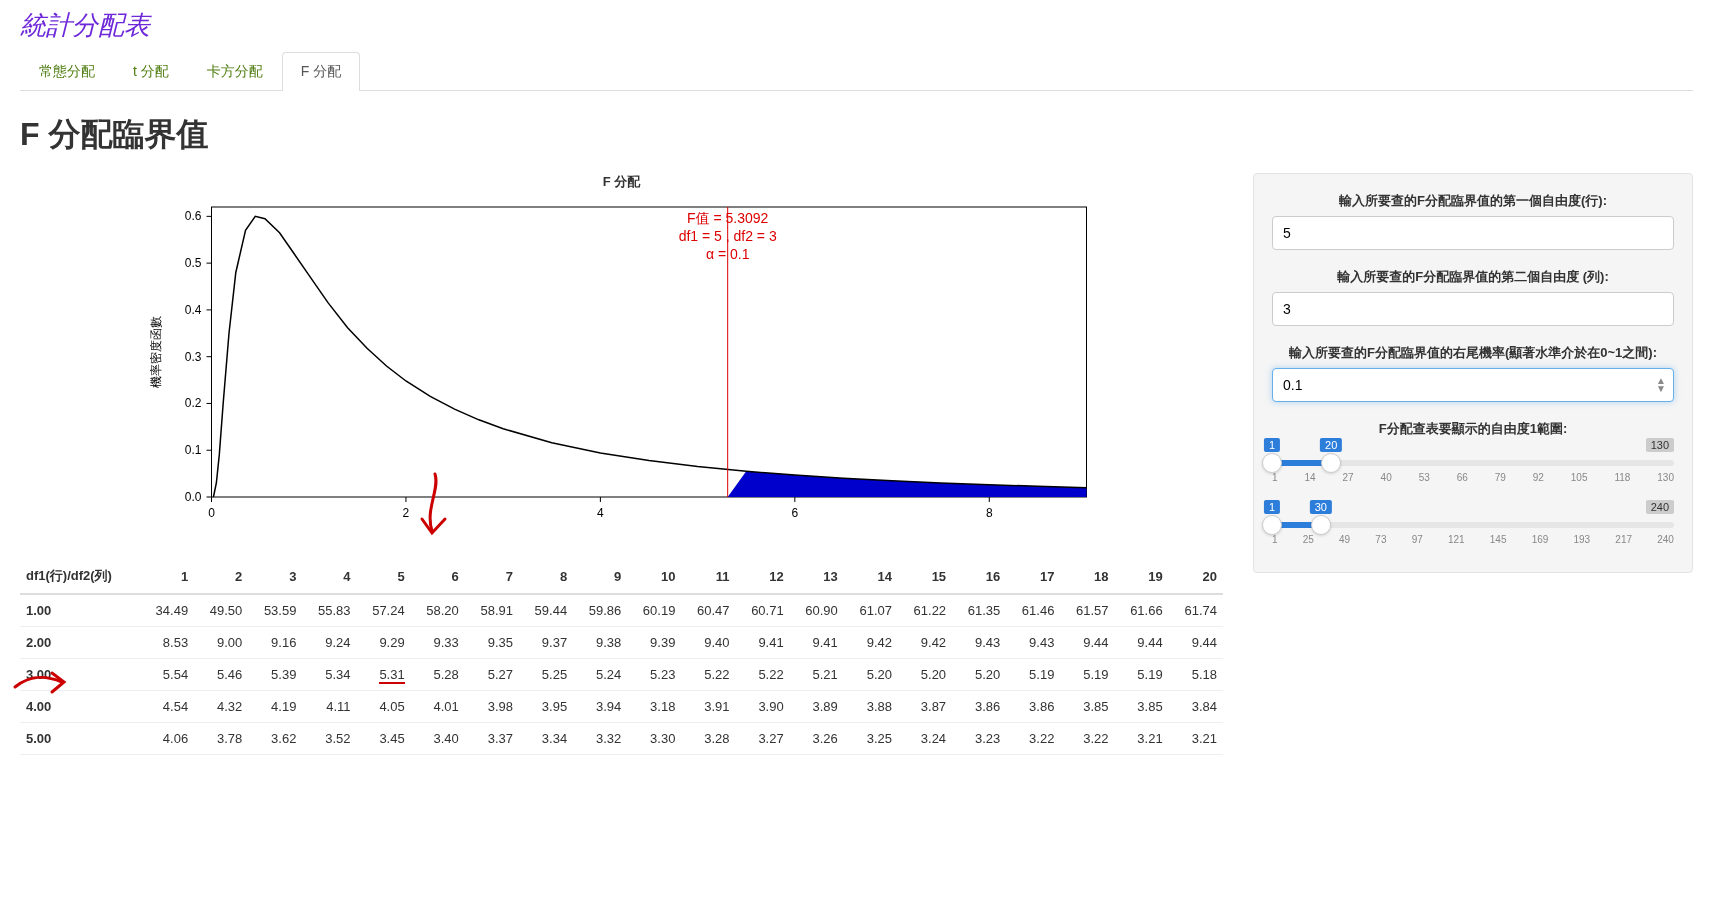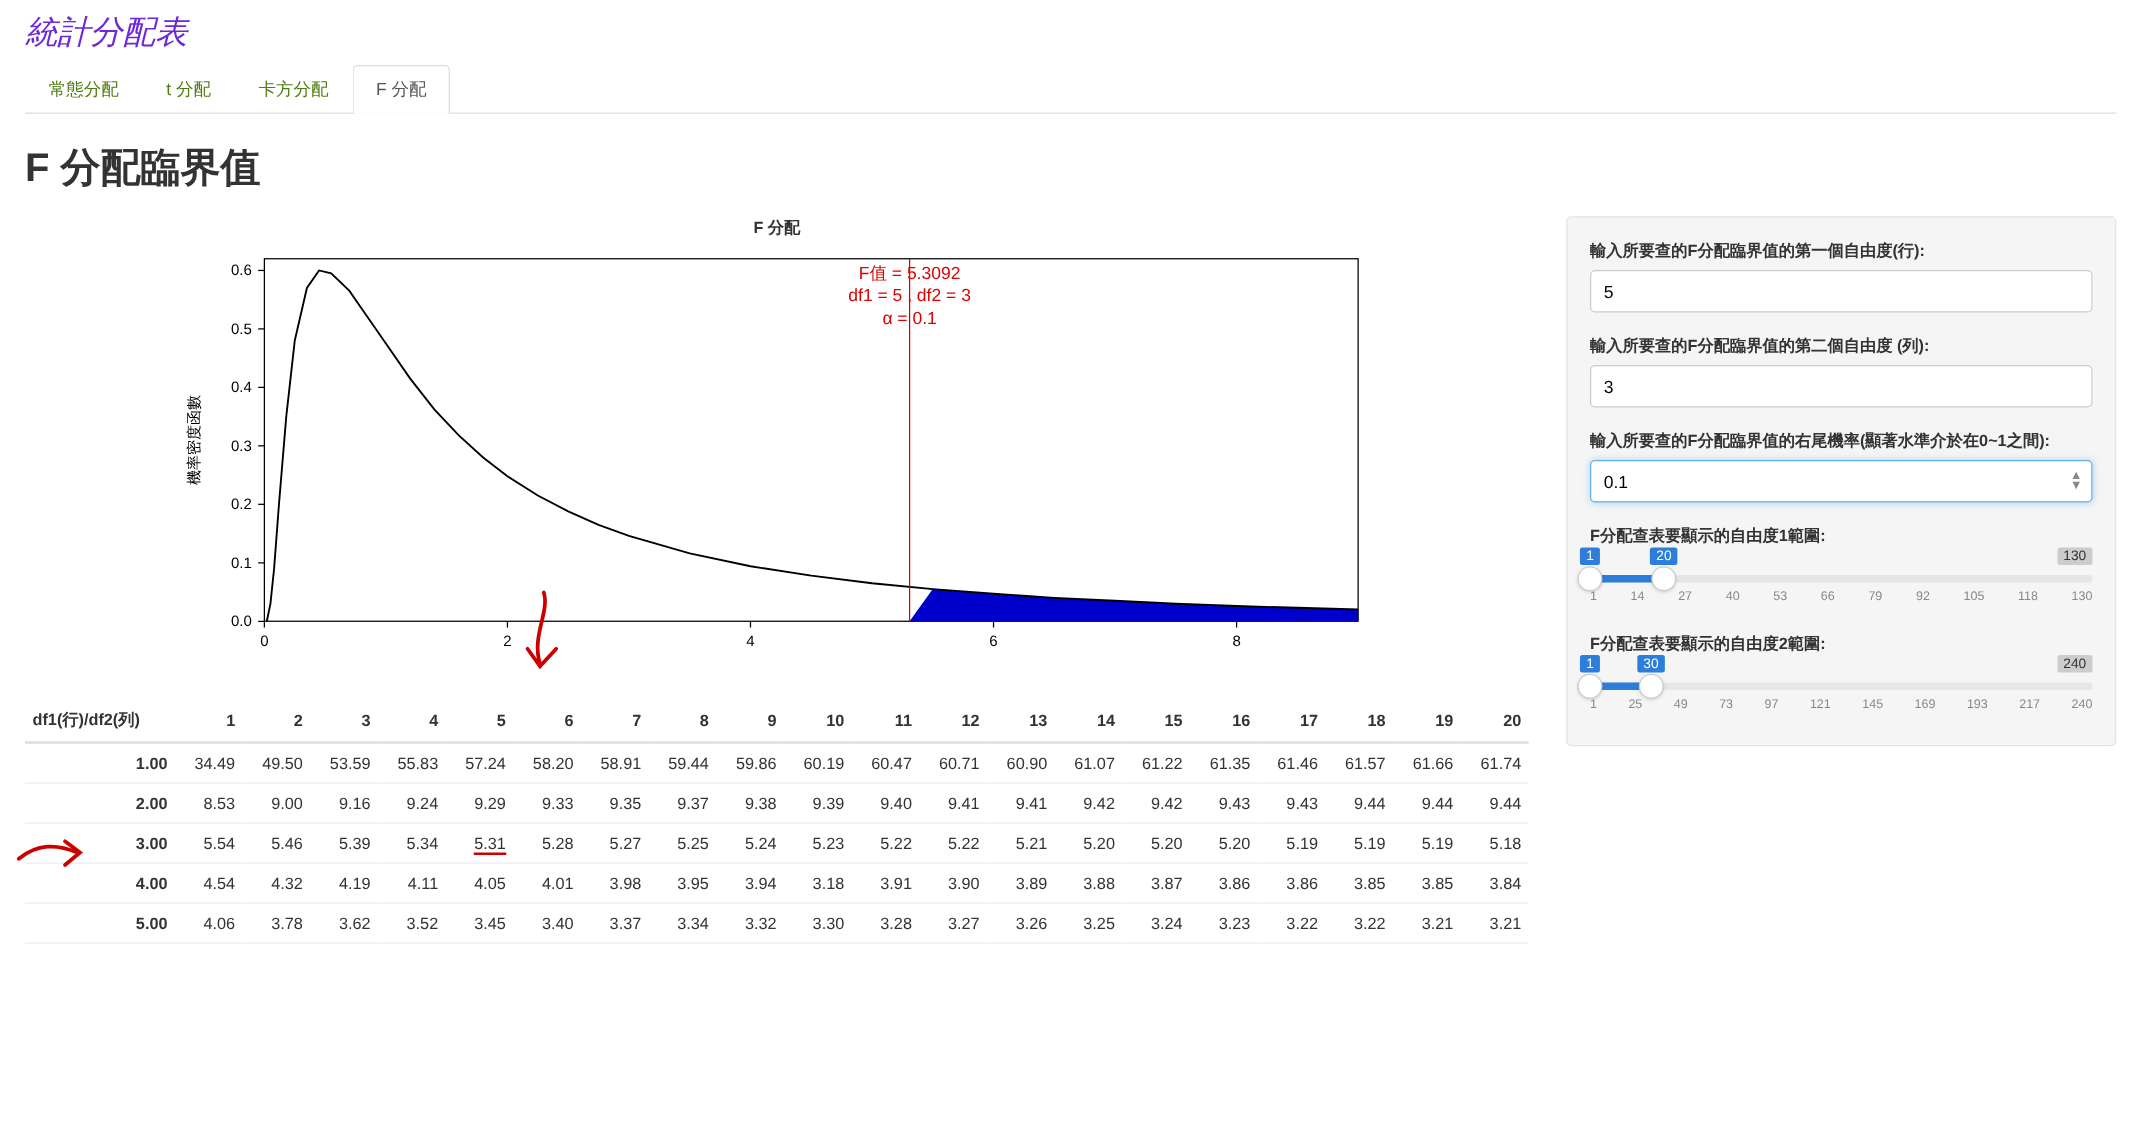--- a/index.html
+++ b/index.html
@@ -9,38 +9,38 @@
   .tabs { border-bottom: 1px solid #ddd; margin-top: 2px; }
   .tabs ul { list-style: none; margin: 0; padding: 0; display: flex; }
   .tabs li { padding: 10px 18px; cursor: pointer; color: #4d7c0f; border: 1px solid transparent; border-bottom: none; border-radius: 4px 4px 0 0; position: relative; top: 1px; }
   .tabs li.active { color: #555; background: #fff; border-color: #ddd; border-bottom-color: #fff; }
   .sub-title { font-size: 32px; margin: 22px 0 16px 0; font-weight: 700; }
   .content-row { display: flex; gap: 30px; align-items: flex-start; }
   .chart-col { flex: 1 1 auto; min-width: 0; }
   .side-col { width: 440px; flex: 0 0 440px; background: #f5f5f5; border: 1px solid #e3e3e3; border-radius: 4px; padding: 18px; }
   .chart-title { text-align: center; font-weight: bold; font-size: 13px; margin-bottom: 4px; }
   .form-group { margin-bottom: 18px; }
-  .form-label { font-weight: bold; display: block; margin-bottom: 6px; font-size: 13px; }
+  .form-label { font-weight: bold; display: block; margin-bottom: 6px; font-size: 13px; text-align: center; }
   .form-control { width: 100%; padding: 8px 10px; font-size: 14px; border: 1px solid #ccc; border-radius: 4px; background: #fff; }
   .form-control.focused { border-color: #66afe9; box-shadow: 0 0 6px rgba(102,175,233,.5); }
   .numeric-wrap { position: relative; }
   .numeric-arrows { position: absolute; right: 8px; top: 50%; transform: translateY(-50%); color: #888; font-size: 10px; line-height: 8px; }
   .slider-wrap { position: relative; height: 44px; }
   .slider-track { position: absolute; left: 0; right: 0; top: 16px; height: 6px; background: #e6e6e6; border-radius: 3px; }
   .slider-sel { position: absolute; top: 16px; height: 6px; background: #2d7ddb; border-radius: 3px; }
   .slider-handle { position: absolute; top: 9px; width: 20px; height: 20px; background: #fff; border: 1px solid #ccc; border-radius: 50%; box-shadow: 0 1px 3px rgba(0,0,0,.15); transform: translateX(-50%); cursor: grab; }
   .slider-val { position: absolute; top: -6px; background: #2d7ddb; color: #fff; font-size: 11px; padding: 1px 5px; border-radius: 2px; transform: translateX(-50%); }
   .slider-max { position: absolute; right: 0; top: -6px; background: #ccc; color: #333; font-size: 11px; padding: 1px 5px; border-radius: 2px; }
   .slider-ticks { position: absolute; left: 0; right: 0; top: 28px; color: #888; font-size: 10px; display: flex; justify-content: space-between; }
   .annot-arrow { color: #cc0000; }
   .table-wrap { margin-top: 24px; position: relative; }
   table.ftab { border-collapse: collapse; width: 100%; table-layout: fixed; }
   table.ftab th, table.ftab td { text-align: right; padding: 8px 6px; font-size: 13px; }
   table.ftab th { font-weight: bold; border-bottom: 2px solid #ddd; }
-  table.ftab th:first-child, table.ftab td:first-child { text-align: right; font-weight: bold; }
+  table.ftab th:first-child, table.ftab td:first-child { text-align: left; font-weight: bold; }
   table.ftab tr.bodyrow { border-bottom: 1px solid #eee; }
   .hand-arrow-down { position: absolute; left: 390px; top: -90px; }
   .hand-arrow-right { position: absolute; left: -10px; top: 108px; }
   .underline-red { border-bottom: 2px solid #cc0000; }
   svg { display: block; }
 </style>
 </head>
 <body>
 
 <div class="page">
@@ -288,21 +288,20 @@
               <span>66</span>
               <span>79</span>
               <span>92</span>
               <span>105</span>
               <span>118</span>
               <span>130</span>
             </div>
           </div>
       </div>
       <div class="form-group" style="margin-bottom:4px;">
-        <label class="form-label">F分配查表要顯示的自由度2範圍:</label>
         <div class="slider-wrap" id="slider2">
             <div class="slider-track"></div>
             <div class="slider-sel" style="left:0%;width:12.133891213389122%;"></div>
             <div class="slider-val" style="left:0%;">1</div>
             <div class="slider-val" style="left:12.133891213389122%;">30</div>
             <div class="slider-max">240</div>
             <div class="slider-handle" style="left:0%;"></div>
             <div class="slider-handle" style="left:12.133891213389122%;"></div>
             <div class="slider-ticks">
               <span>1</span>

